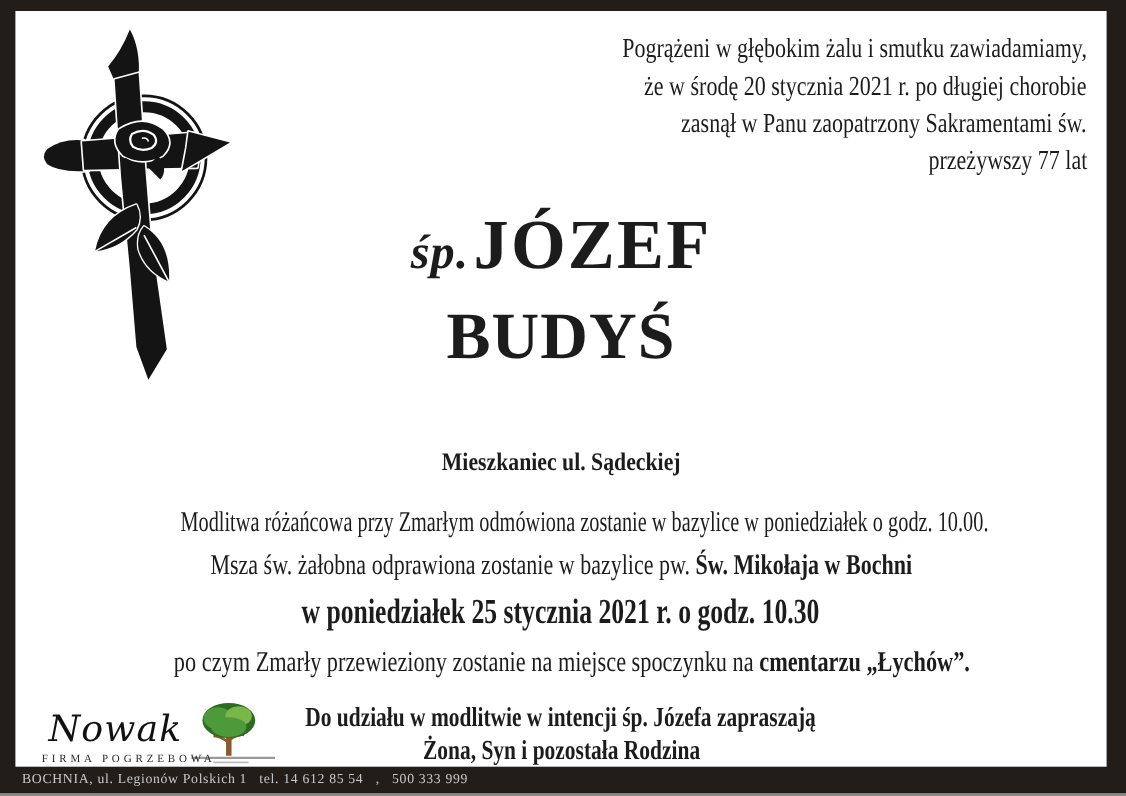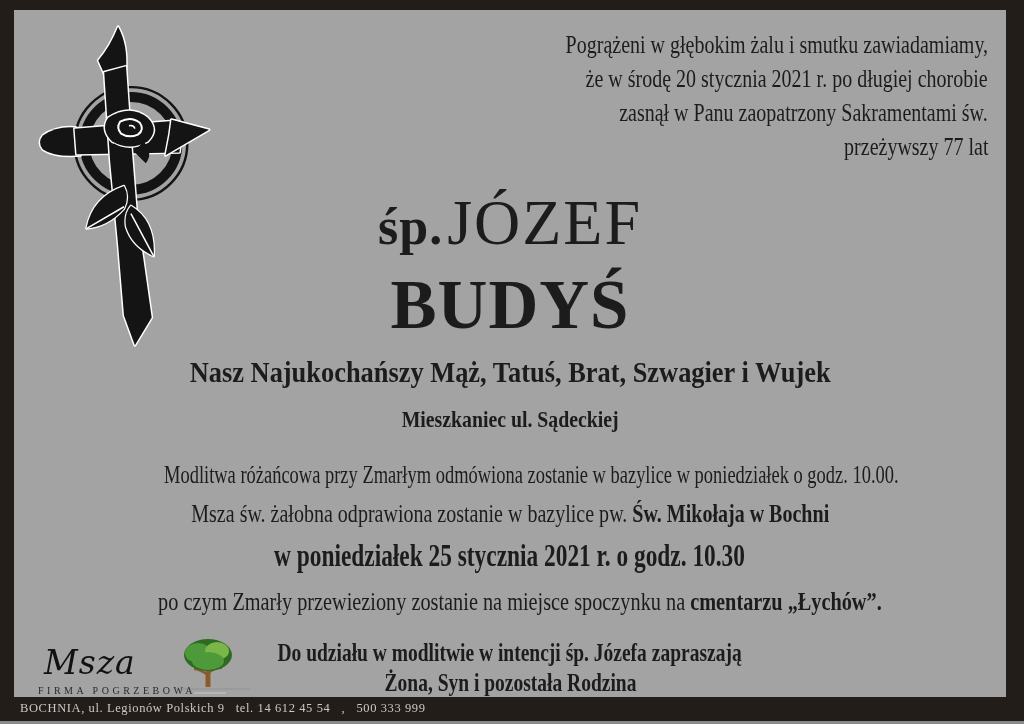--- a/index.html
+++ b/index.html
@@ -1,34 +1,34 @@
 <!DOCTYPE html>
 <html><head>
 <meta charset="utf-8">
 <style>
   html,body{margin:0;padding:0;background:#221d19;}
   .page{position:relative;width:1024px;height:724px;background:#221d19;overflow:hidden;
         font-family:"Liberation Serif","DejaVu Serif",serif;color:#1c1c1c;}
-  .sheet{position:absolute;left:14px;top:10px;width:992px;height:687px;background:#a3a3a3;}
+  .sheet{position:absolute;left:14px;top:10px;width:992px;height:687px;background:#ffffff;}
   .abs{position:absolute;}
   .line{white-space:nowrap;}
   .center{left:0;right:0;text-align:center;}
   .sq{display:inline-block;}
   .sx68{transform:scaleX(.71);transform-origin:50% 0;}
   .sx73{transform:scaleX(.73);transform-origin:50% 0;}
   .sx77{transform:scaleX(.77);transform-origin:50% 0;}
   .sx78{transform:scaleX(.78);transform-origin:50% 0;}
   .sx85{transform:scaleX(.86);transform-origin:50% 0;}
   .sx88{transform:scaleX(.88);transform-origin:50% 0;}
   .intro{top:18px;right:18px;text-align:right;font-size:25px;line-height:34px;}
   .intro .sq{transform:scaleX(.8);transform-origin:100% 0;}
   .title-block{top:176px;}
-  .honorific{font-weight:bold;font-size:52px;letter-spacing:1px;}
-  .first-name{font-weight:normal;font-size:64px;letter-spacing:2px;text-align:center;}
-  .last-name{font-weight:bold;font-size:69px;letter-spacing:1px;line-height:86px;display:block;margin-top:2px;}
+  .honorific{font-weight:bold;font-size:44px;letter-spacing:1px;font-style:italic;}
+  .first-name{font-weight:bold;font-size:64px;letter-spacing:2px;text-align:center;}
+  .last-name{font-weight:bold;font-size:60px;letter-spacing:1px;line-height:86px;display:block;margin-top:2px;}
   .relation{top:345px;font-size:30px;font-weight:bold;}
   .residence{top:397px;font-size:23px;font-weight:bold;}
   .rosary{top:450px;font-size:26px;}
   .mass{top:489px;font-size:26px;}
   .datetime{top:527px;font-size:32px;font-weight:bold;text-align:center;}
   .burial{top:577px;font-size:26px;margin-left:20px;}
   .invite1{top:629px;font-size:25px;font-weight:bold;}
   .invite2{top:659px;font-size:25px;font-weight:bold;}
   .b{font-weight:bold;}
   .cross{left:21px;top:12px;}
@@ -78,23 +78,20 @@
     </div>
 
     <div class="abs center title-block">
       <div class="line">
         <span class="honorific">śp.</span>
         <span class="first-name">JÓZEF</span>
       </div>
       <span class="last-name line">BUDYŚ</span>
     </div>
 
-    <div class="abs center relation line">
-      <span class="sq sx88">Nasz Najukochańszy Mąż, Tatuś, Brat, Szwagier i Wujek</span>
-    </div>
 
     <div class="abs center residence line">
       <span class="sq sx85">Mieszkaniec ul. Sądeckiej</span>
     </div>
 
     <div class="abs center rosary line">
       <span class="sq sx68">Modlitwa różańcowa przy Zmarłym odmówiona zostanie w bazylice w poniedziałek o godz. 10.00.</span>
     </div>
 
     <div class="abs center mass line">
@@ -110,33 +107,33 @@
     </div>
 
     <div class="abs center invite2 line">
       <span class="sq sx78">Żona, Syn i pozostała Rodzina</span>
     </div>
     <div class="abs center invite1 line">
       <span class="sq sx78">Do udziału w modlitwie w intencji śp. Józefa zapraszają</span>
     </div>
 
     <div class="abs logo">
-      <span class="logo-name">Msza</span>
+      <span class="logo-name">Nowak</span>
       <span class="logo-tree">
         <svg viewBox="0 0 90 60" width="90" height="60" aria-hidden="true">
           <path d="M44 34 L44 50" stroke="#8a5a2b" stroke-width="5"></path>
           <path d="M44 38 Q36 32 30 32 M44 36 Q52 30 58 31" stroke="#8a5a2b" stroke-width="2.5" fill="none"></path>
           <ellipse cx="44" cy="18" rx="24" ry="16" fill="#2e6b22"></ellipse>
           <ellipse cx="34" cy="16" rx="13" ry="10" fill="#4e9a3a"></ellipse>
           <ellipse cx="53" cy="14" rx="12" ry="9" fill="#7ab648"></ellipse>
           <ellipse cx="44" cy="24" rx="16" ry="9" fill="#4e9a3a"></ellipse>
           <path d="M10 52 L86 52" stroke="#9a9a9a" stroke-width="2"></path>
           <path d="M30 56 L62 56" stroke="#bdbdbd" stroke-width="1.5"></path>
         </svg>
       </span>
       <span class="logo-sub">FIRMA  POGRZEBOWA</span>
     </div>
 
   </div>
 
-  <div class="abs footer-band-text">BOCHNIA, ul. Legionów Polskich 9   tel. 14 612 45 54   ,   500 333 999</div>
+  <div class="abs footer-band-text">BOCHNIA, ul. Legionów Polskich 1   tel. 14 612 85 54   ,   500 333 999</div>
   <div class="bottom-strip"></div>
 </div>
 
 </body></html>

